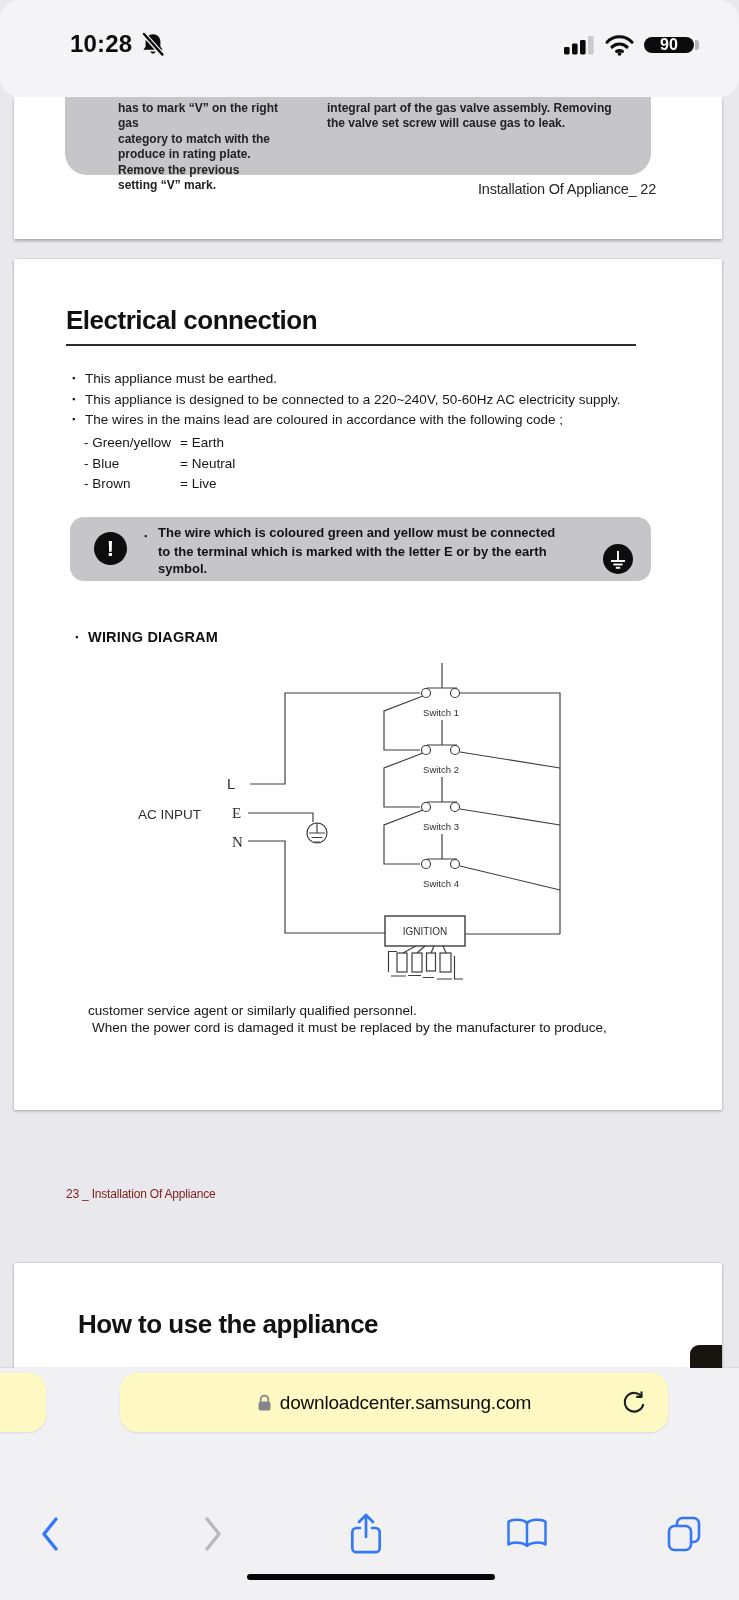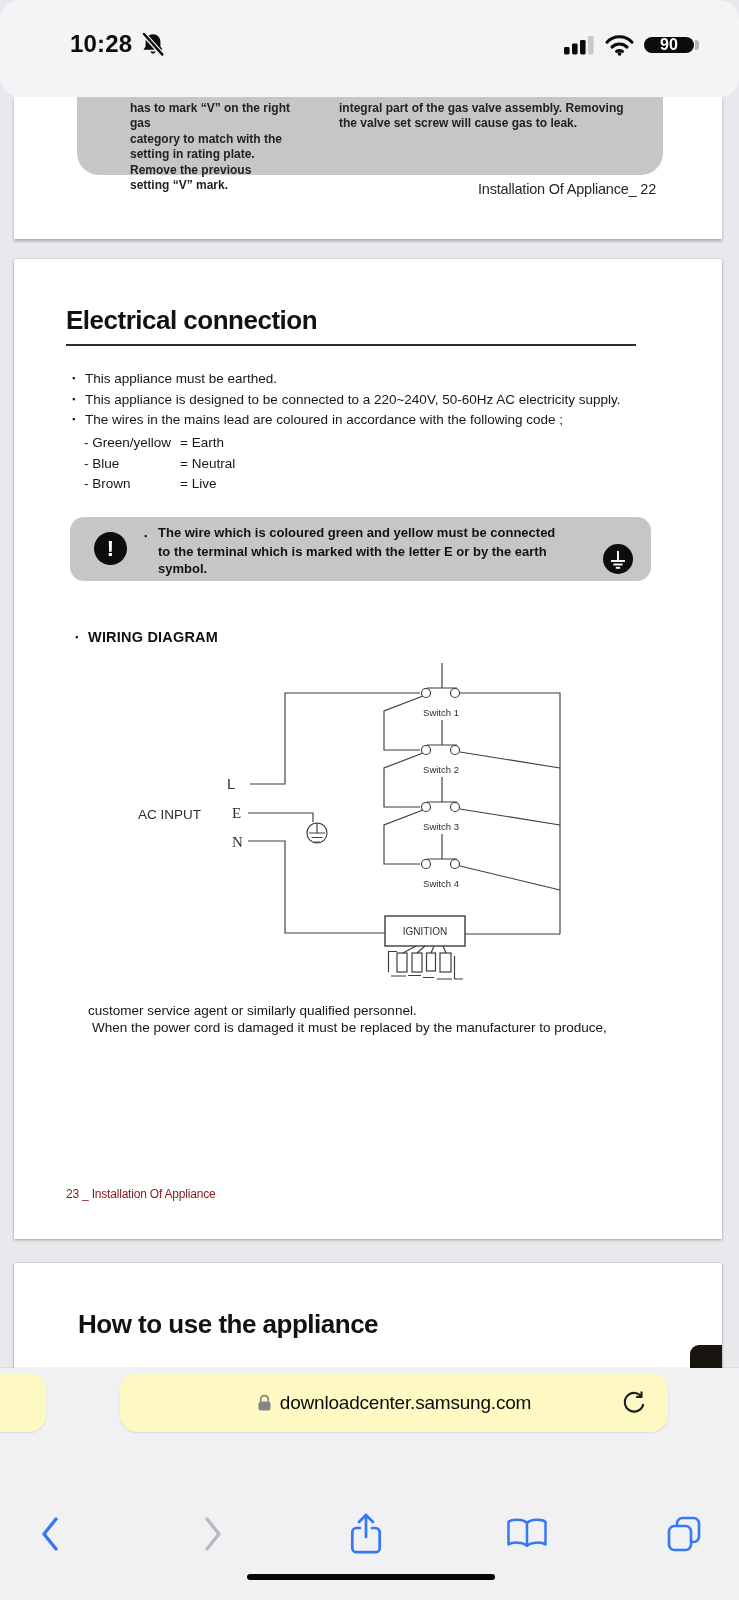--- a/index.html
+++ b/index.html
@@ -13,26 +13,26 @@
   .sb-right{position:absolute;right:40px;top:33px;display:flex;align-items:center;gap:9px;}
   .battery{position:relative;width:50px;height:16px;background:#0c0c0c;border-radius:8px;
            display:flex;align-items:center;justify-content:center;}
   .battery span{color:#fff;font-size:16px;font-weight:700;}
   .bat-nub{width:4px;height:10px;background:#b5b4ba;border-radius:0 3px 3px 0;margin-left:1px;}
 
   
   .page{position:absolute;left:14px;width:708px;background:#ffffff;
         box-shadow:0 1px 3px rgba(0,0,0,.28),0 0 1px rgba(0,0,0,.2);}
   .page1{top:97px;height:142px;box-shadow:0 2px 3px rgba(0,0,0,.28);}
-  .page2{top:259px;height:980px;}
+  .page2{top:259px;height:851px;}
   .page3{top:1263px;height:105px;}
 
   
   .graybox{position:absolute;left:51px;top:0;width:586px;height:78px;background:#c6c5c7;
-           border-radius:0 0 22px 22px;margin-left:12px;}
+           border-radius:0 0 22px 22px;}
   .gb-col{position:absolute;top:4px;font-size:12px;font-weight:700;color:#222;line-height:15.4px;}
   .gb-col1{left:53px;width:180px;}
   .gb-col2{left:262px;width:330px;}
   .pg-footer1{position:absolute;right:66px;top:84px;font-size:14.5px;color:#262626;letter-spacing:-.2px;}
 
   
   .h1{position:absolute;left:52px;top:46px;font-size:26px;font-weight:700;color:#121212;letter-spacing:-.5px;}
   .rule{position:absolute;left:52px;top:85px;width:570px;height:2px;background:#2d2d2d;}
   .bullets{position:absolute;left:58px;top:112px;}
   .b-row{display:flex;height:20.5px;align-items:flex-start;font-size:13.5px;color:#161616;}
@@ -113,21 +113,21 @@
     </div>
   </div>
 
   <div>
 
     <div class="page page1">
       <div class="graybox">
         <div class="gb-col gb-col1">
           <div>has to mark “V” on the right gas</div>
           <div>category to match with the</div>
-          <div>setting in rating plate.</div>
+          <div>produce in rating plate.</div>
           <div>Remove the previous</div>
           <div>setting “V” mark.</div>
         </div>
         <div class="gb-col gb-col2">
           <div>integral part of the gas valve assembly. Removing</div>
           <div>the valve set screw will cause gas to leak.</div>
         </div>
       </div>
       <div class="pg-footer1">Installation Of Appliance_ 22</div>
     </div>

